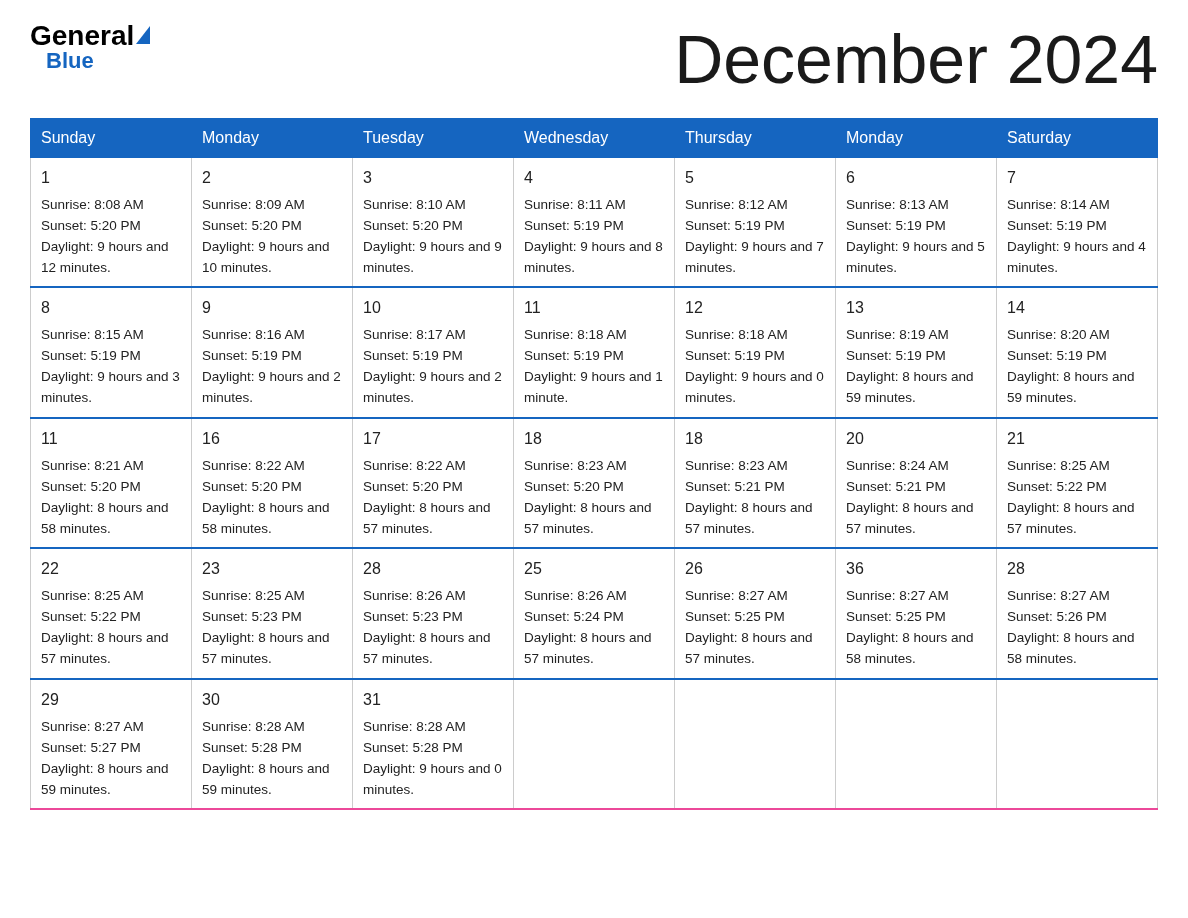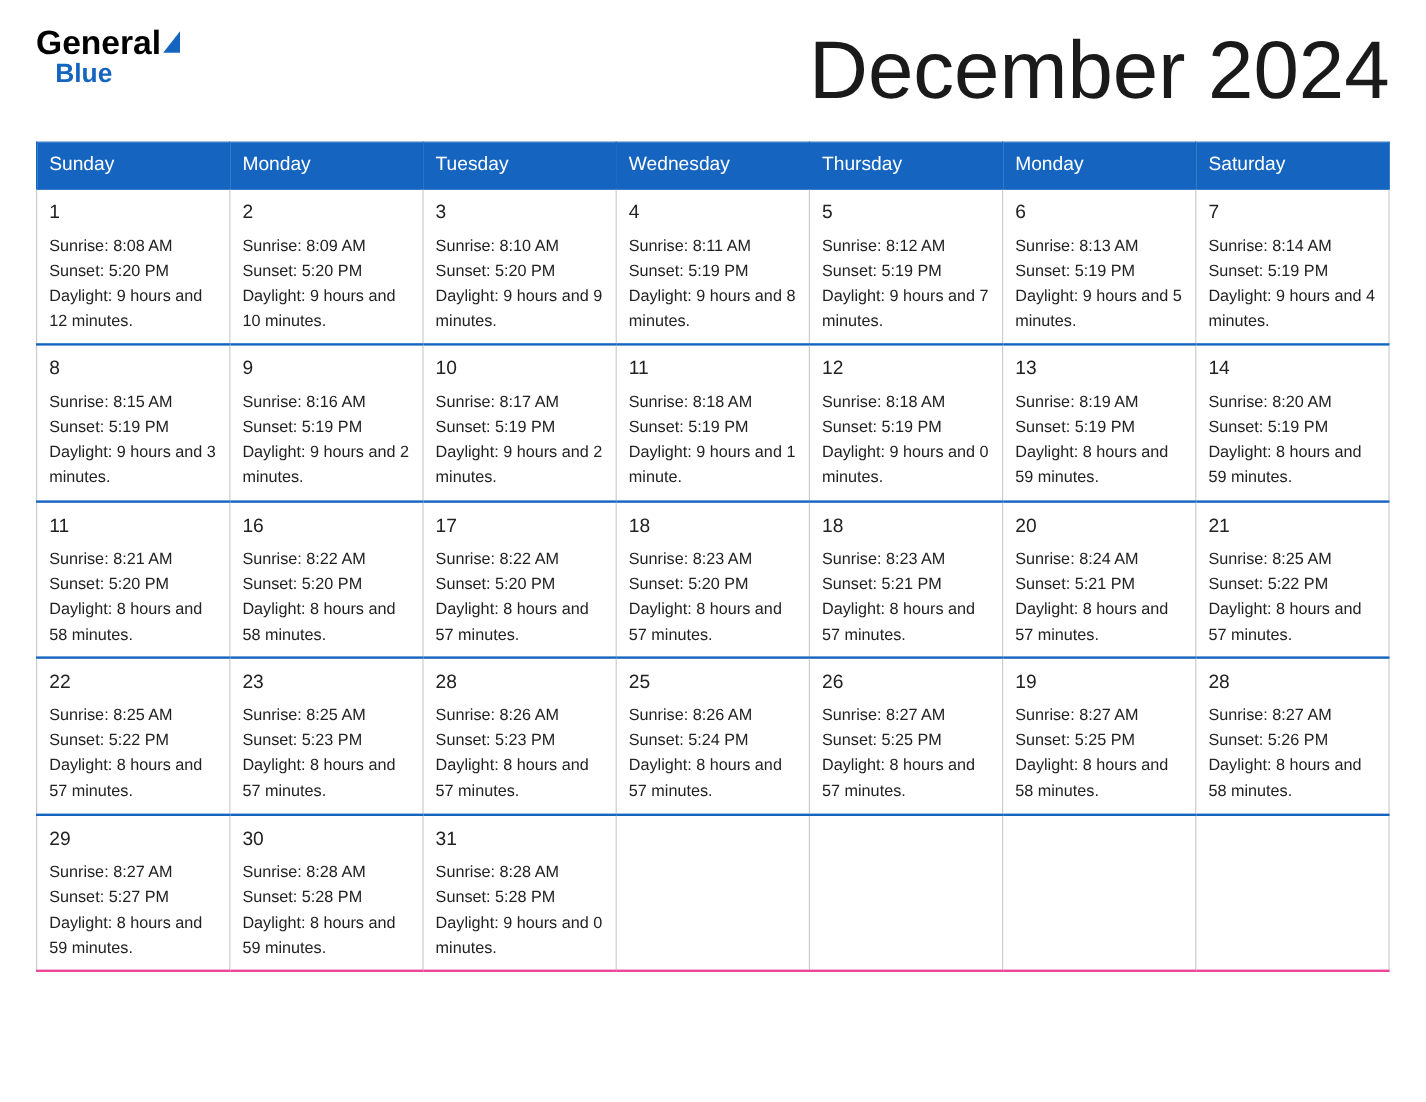--- a/index.html
+++ b/index.html
@@ -152,21 +152,21 @@
         <td><span class="day-num">18</span>Sunrise: 8:23 AM<br>Sunset: 5:21 PM<br>Daylight: 8 hours and 57 minutes.</td>
         <td><span class="day-num">20</span>Sunrise: 8:24 AM<br>Sunset: 5:21 PM<br>Daylight: 8 hours and 57 minutes.</td>
         <td><span class="day-num">21</span>Sunrise: 8:25 AM<br>Sunset: 5:22 PM<br>Daylight: 8 hours and 57 minutes.</td>
       </tr>
       <tr class="top-border-row">
         <td><span class="day-num">22</span>Sunrise: 8:25 AM<br>Sunset: 5:22 PM<br>Daylight: 8 hours and 57 minutes.</td>
         <td><span class="day-num">23</span>Sunrise: 8:25 AM<br>Sunset: 5:23 PM<br>Daylight: 8 hours and 57 minutes.</td>
         <td><span class="day-num">28</span>Sunrise: 8:26 AM<br>Sunset: 5:23 PM<br>Daylight: 8 hours and 57 minutes.</td>
         <td><span class="day-num">25</span>Sunrise: 8:26 AM<br>Sunset: 5:24 PM<br>Daylight: 8 hours and 57 minutes.</td>
         <td><span class="day-num">26</span>Sunrise: 8:27 AM<br>Sunset: 5:25 PM<br>Daylight: 8 hours and 57 minutes.</td>
-        <td><span class="day-num">19</span>Sunrise: 8:27 AM<br>Sunset: 5:25 PM<br>Daylight: 8 hours and 58 minutes.</td>
+        <td><span class="day-num">36</span>Sunrise: 8:27 AM<br>Sunset: 5:25 PM<br>Daylight: 8 hours and 58 minutes.</td>
         <td><span class="day-num">28</span>Sunrise: 8:27 AM<br>Sunset: 5:26 PM<br>Daylight: 8 hours and 58 minutes.</td>
       </tr>
       <tr class="top-border-row">
         <td><span class="day-num">29</span>Sunrise: 8:27 AM<br>Sunset: 5:27 PM<br>Daylight: 8 hours and 59 minutes.</td>
         <td><span class="day-num">30</span>Sunrise: 8:28 AM<br>Sunset: 5:28 PM<br>Daylight: 8 hours and 59 minutes.</td>
         <td><span class="day-num">31</span>Sunrise: 8:28 AM<br>Sunset: 5:28 PM<br>Daylight: 9 hours and 0 minutes.</td>
         <td></td>
         <td></td>
         <td></td>
         <td></td>

